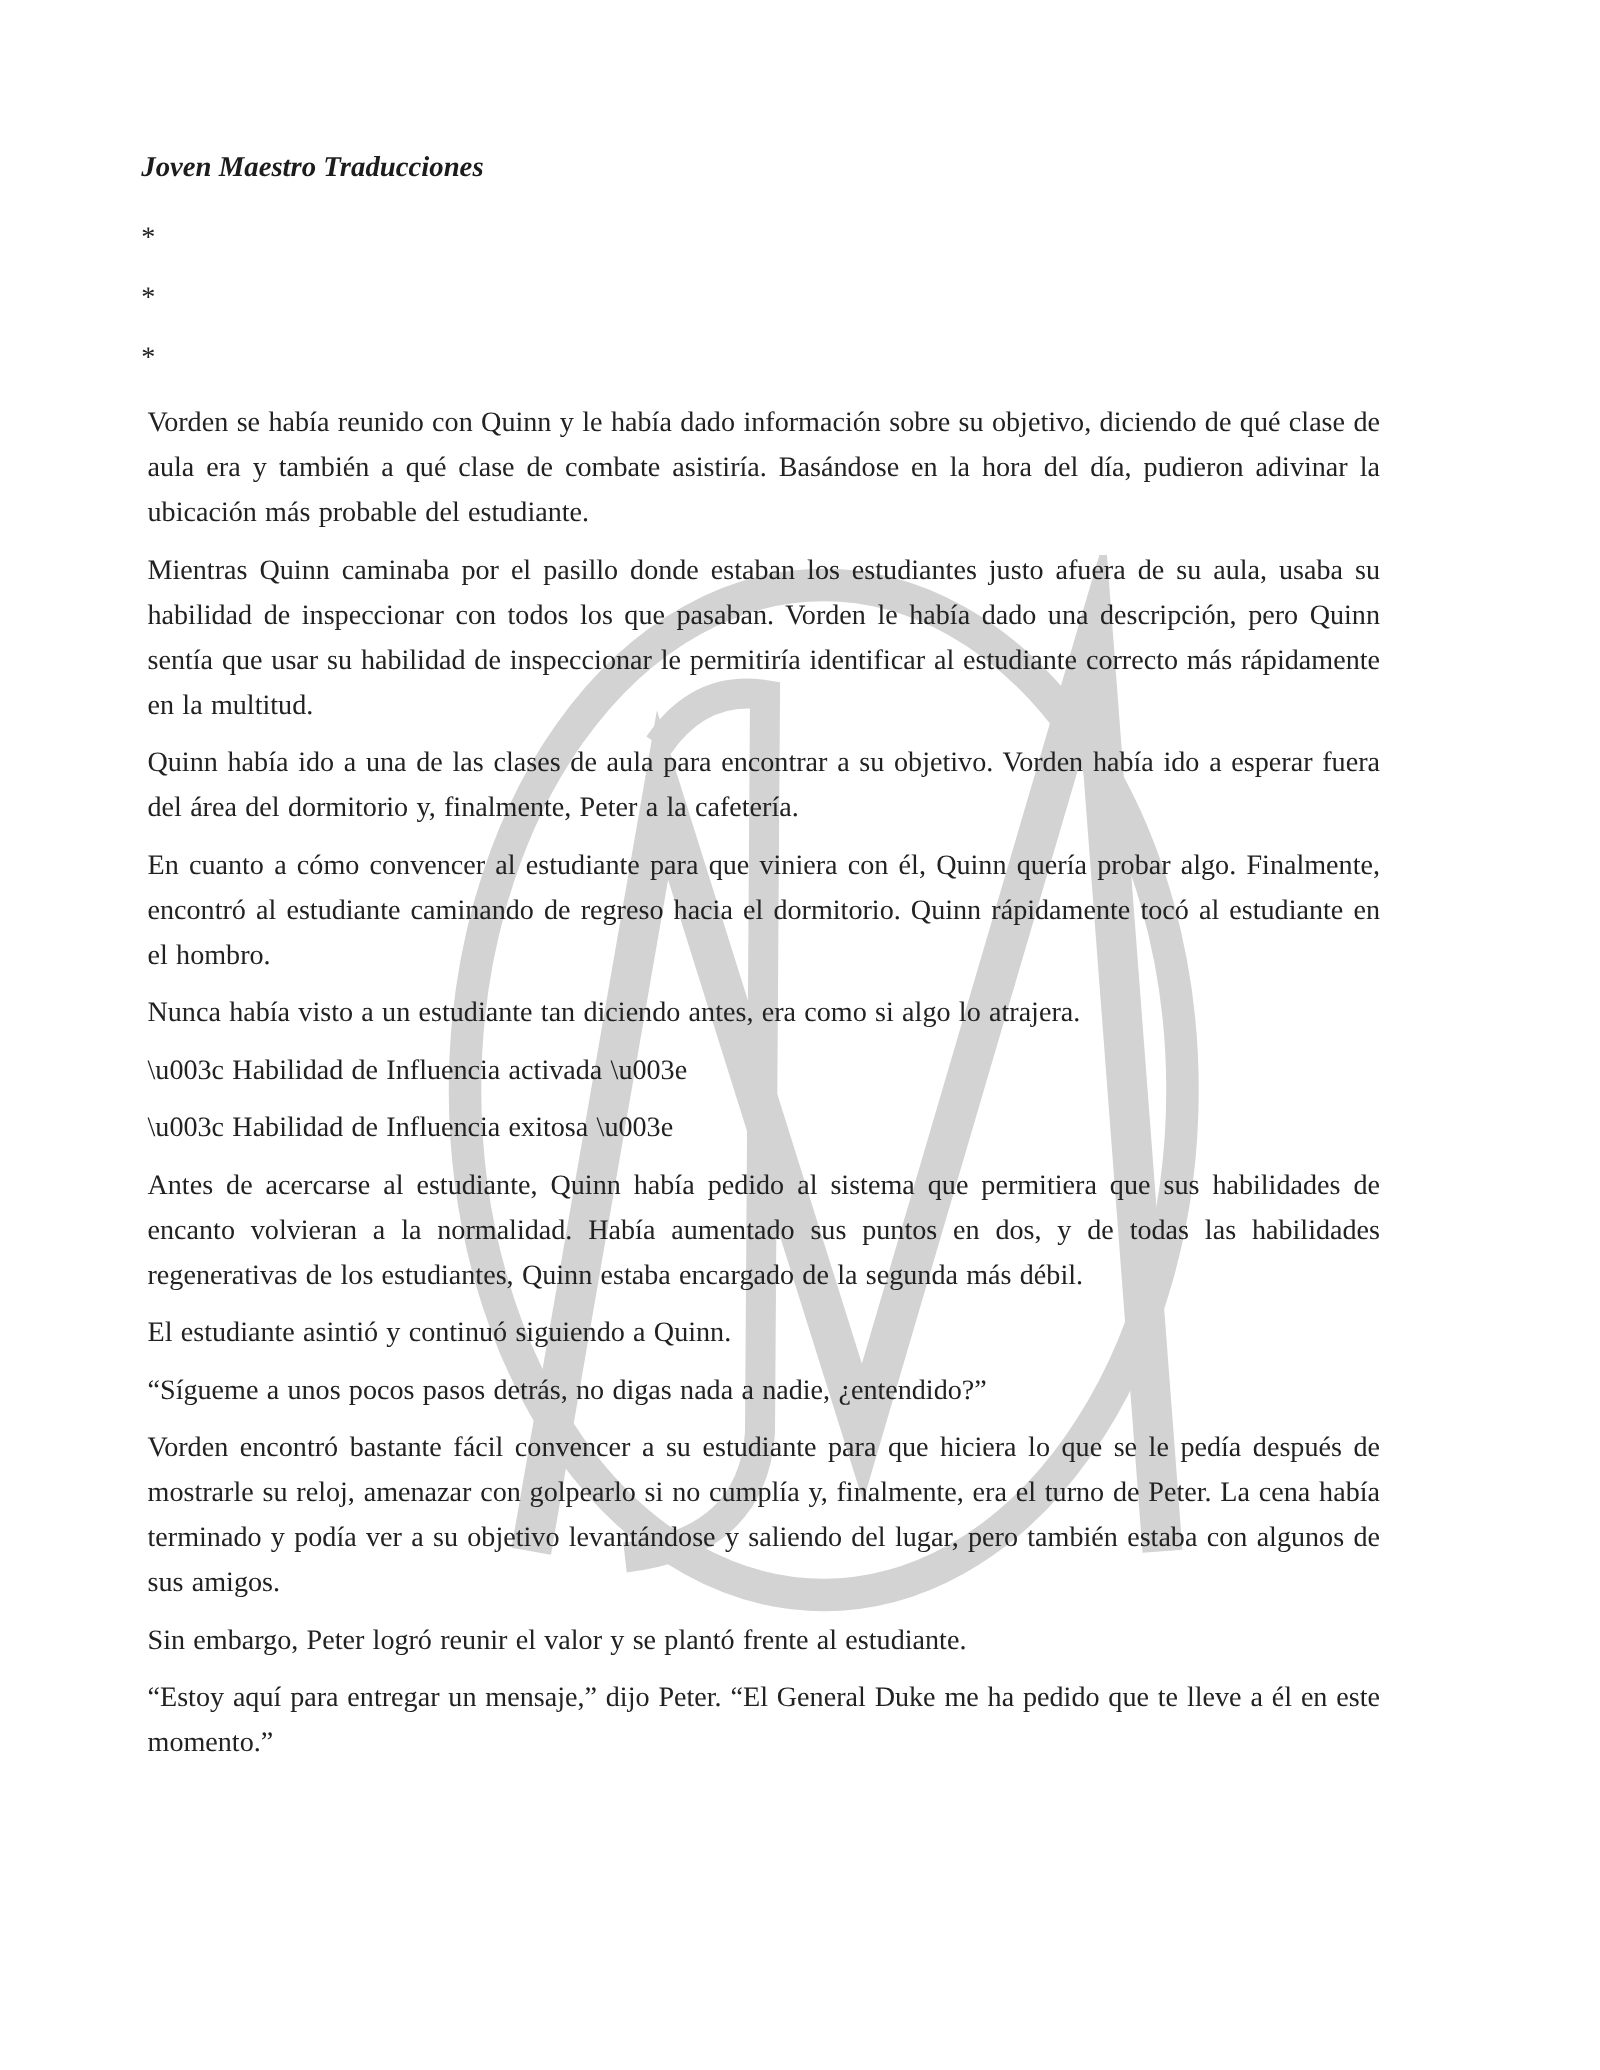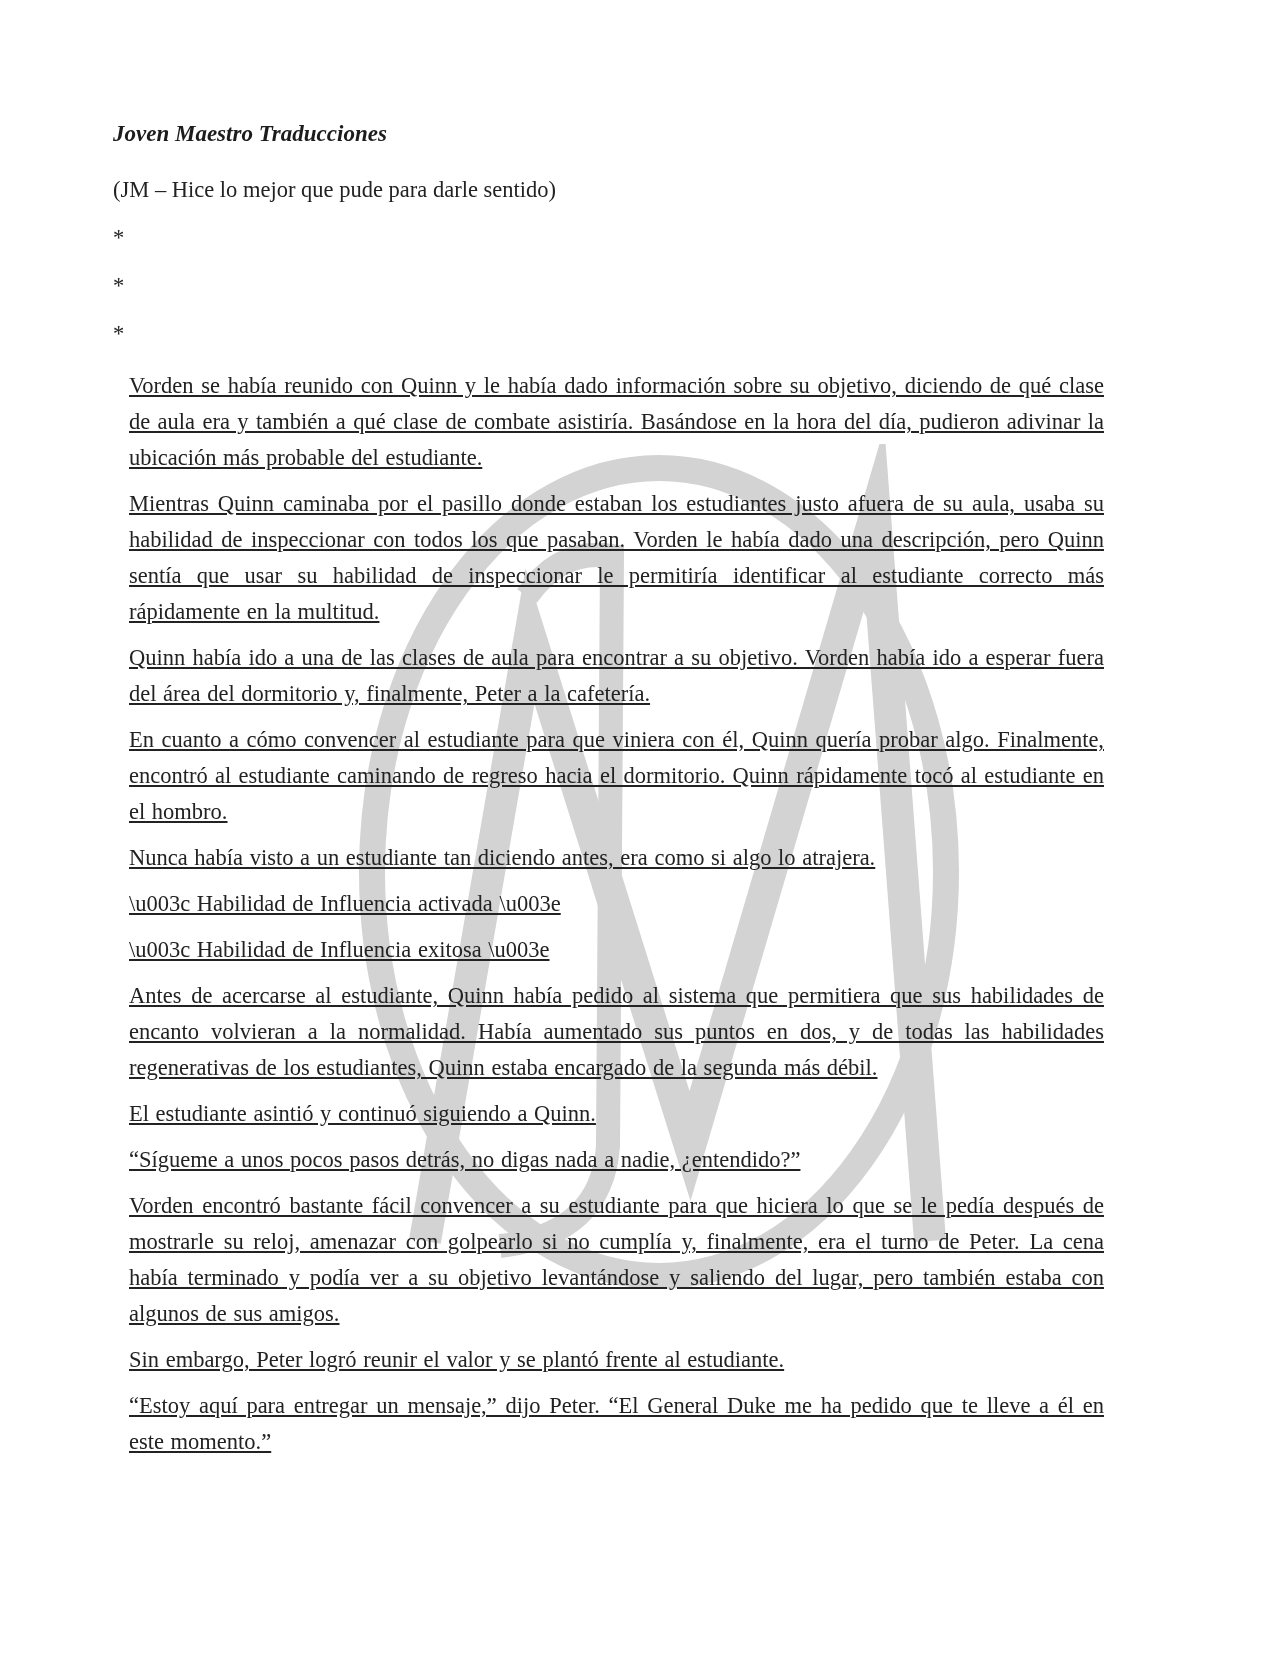--- a/index.html
+++ b/index.html
@@ -48,42 +48,40 @@
     margin: 0 0 20px 0;
   }
   .sep {
     font-size: 22.5px;
     line-height: 28px;
     margin: 0 0 20px 0;
   }
   .para {
     font-size: 22.5px;
     line-height: 36px;
-    margin: 0 0 10px 16px;
+    margin: 0 0 10px 5px;
     text-align: justify;
     word-spacing: 1px;
-    text-decoration: underline;
   }
 </style>
 </head>
 <body>
 
 <div class="page">
 
   <svg class="watermark" viewBox="0 0 620 850" xmlns="http://www.w3.org/2000/svg">
     <g fill="none" stroke="#d3d3d3">
       <ellipse cx="307" cy="428" rx="287" ry="404" stroke-width="26"></ellipse>
       <path d="M 175 152 Q 208 104 260 112 L 256 702 Q 250 790 148 802" stroke-width="24" stroke-linecap="butt"></path>
       <path d="M 73 797 L 178 192 L 338 702 L 523 72 L 578 797" stroke-width="32" stroke-linejoin="miter" stroke-miterlimit="14"></path>
     </g>
   </svg>
 
   <div class="content">
     <p class="title">Joven Maestro Traducciones</p>
-    <p class="note">(JM – Hice lo mejor que pude para darle sentido)</p>
 
     <p class="sep">*</p>
     <p class="sep">*</p>
     <p class="sep">*</p>
 
     <p class="para">Vorden se había reunido con Quinn y le había dado información sobre su objetivo, diciendo de qué clase de aula era y también a qué clase de combate asistiría. Basándose en la hora del día, pudieron adivinar la ubicación más probable del estudiante.</p>
     <p class="para">Mientras Quinn caminaba por el pasillo donde estaban los estudiantes justo afuera de su aula, usaba su habilidad de inspeccionar con todos los que pasaban. Vorden le había dado una descripción, pero Quinn sentía que usar su habilidad de inspeccionar le permitiría identificar al estudiante correcto más rápidamente en la multitud.</p>
     <p class="para">Quinn había ido a una de las clases de aula para encontrar a su objetivo. Vorden había ido a esperar fuera del área del dormitorio y, finalmente, Peter a la cafetería.</p>
     <p class="para">En cuanto a cómo convencer al estudiante para que viniera con él, Quinn quería probar algo. Finalmente, encontró al estudiante caminando de regreso hacia el dormitorio. Quinn rápidamente tocó al estudiante en el hombro.</p>
     <p class="para">Nunca había visto a un estudiante tan diciendo antes, era como si algo lo atrajera.</p>

